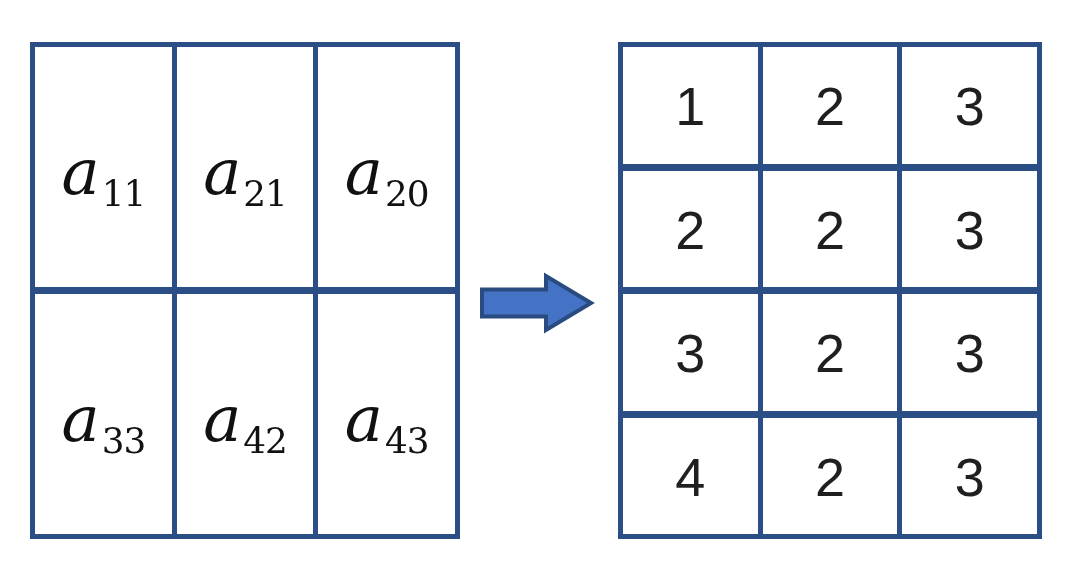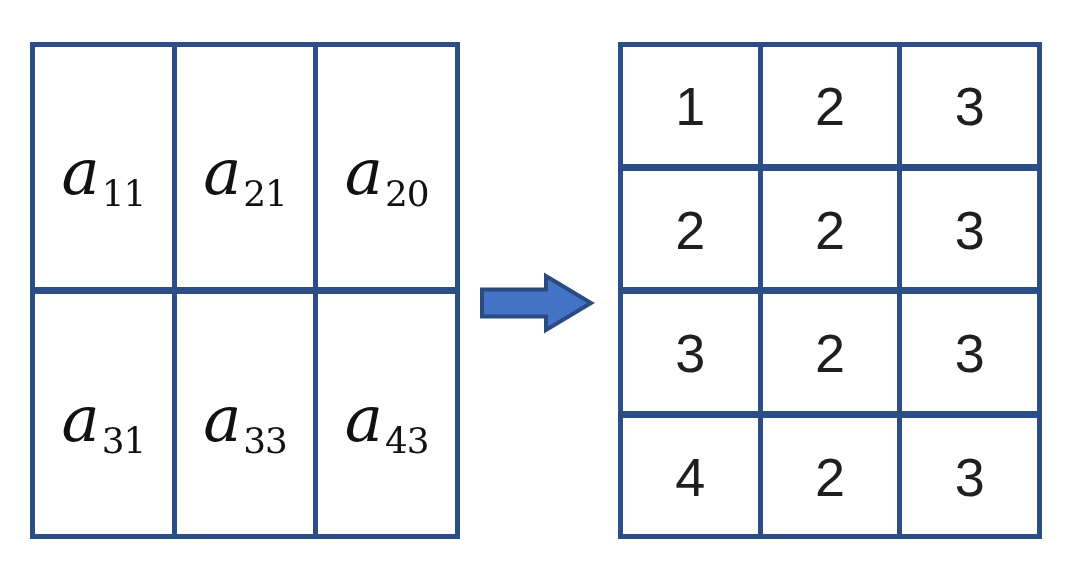--- a/index.html
+++ b/index.html
@@ -83,24 +83,24 @@
     <div class="cell mcell">
         <span><span>a</span><sub class="sub">11</sub></span>
       </div>
     <div class="cell mcell">
         <span><span>a</span><sub class="sub">21</sub></span>
       </div>
     <div class="cell mcell">
         <span><span>a</span><sub class="sub">20</sub></span>
       </div>
     <div class="cell mcell">
-        <span><span>a</span><sub class="sub">31</sub></span>
+        <span><span>a</span><sub class="sub">33</sub></span>
       </div>
     <div class="cell mcell">
-        <span><span>a</span><sub class="sub">33</sub></span>
+        <span><span>a</span><sub class="sub">42</sub></span>
       </div>
     <div class="cell mcell">
         <span><span>a</span><sub class="sub">43</sub></span>
       </div>
   </div>
 
   <svg class="arrow-wrap" viewBox="0 0 116 62" aria-hidden="true">
     <polygon points="3,17.5 67,17.5 67,4 112,31 67,58 67,44.5 3,44.5"></polygon>
   </svg>
 

